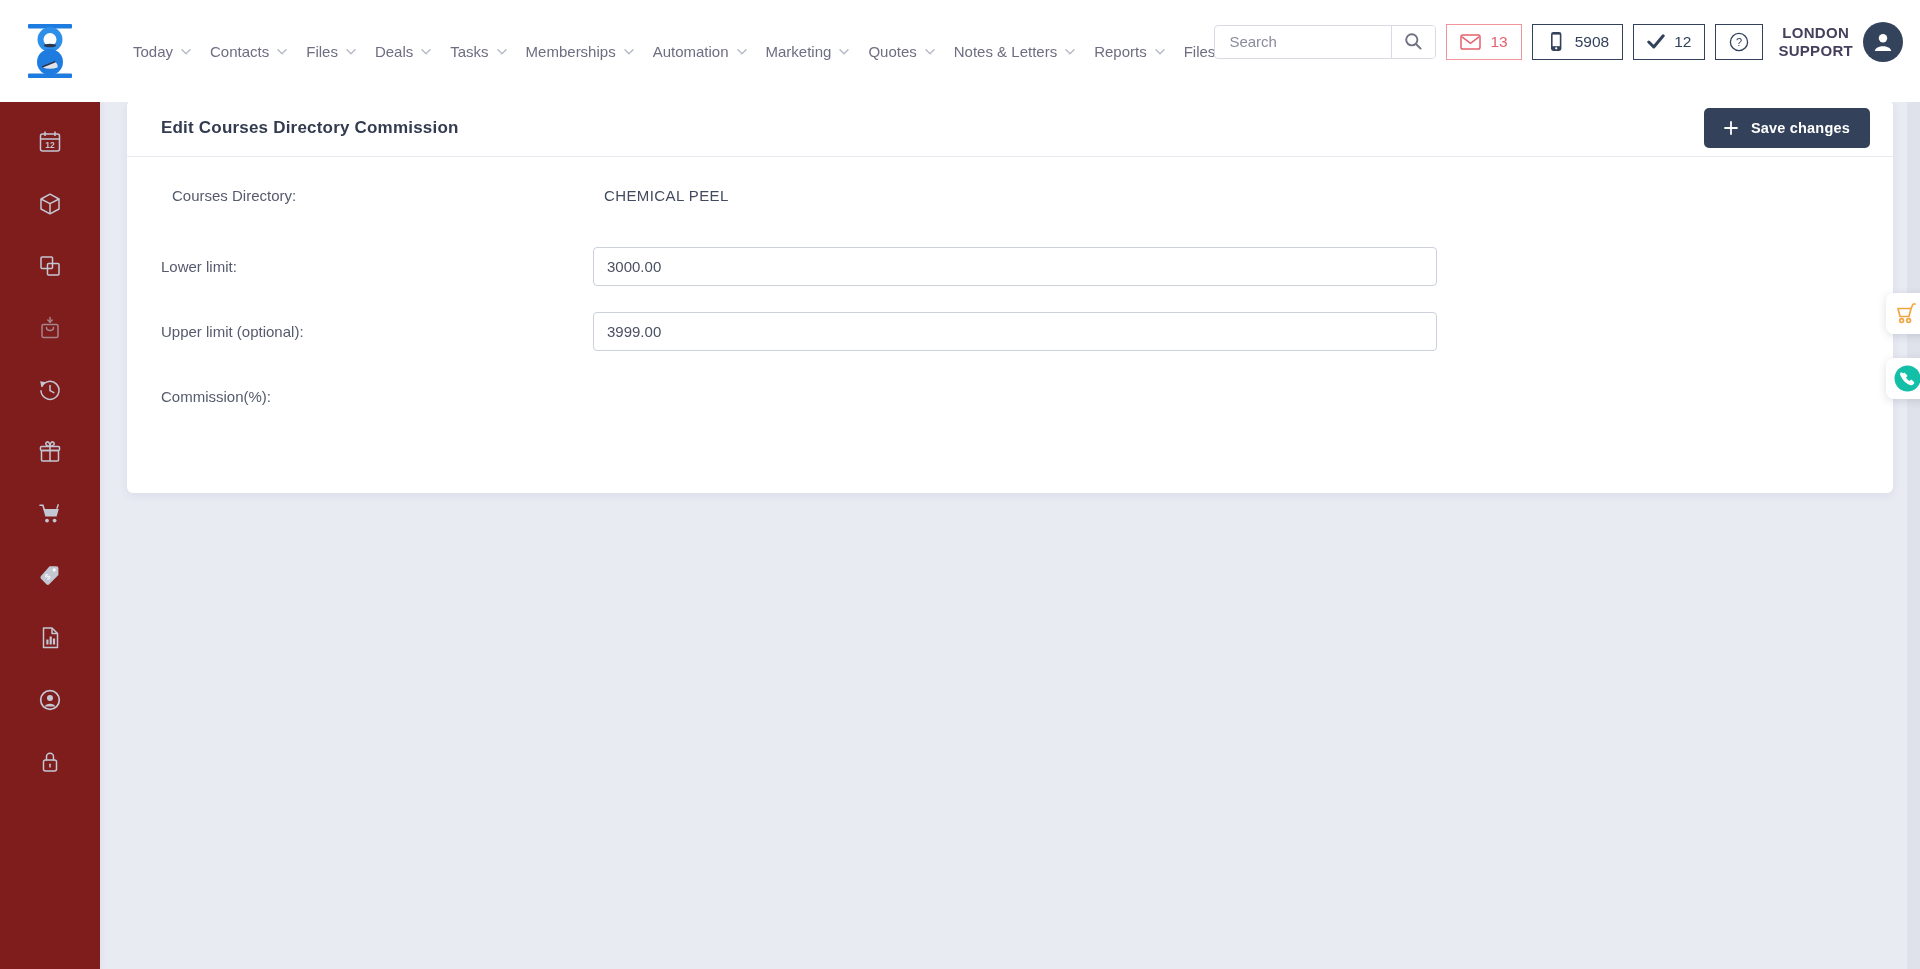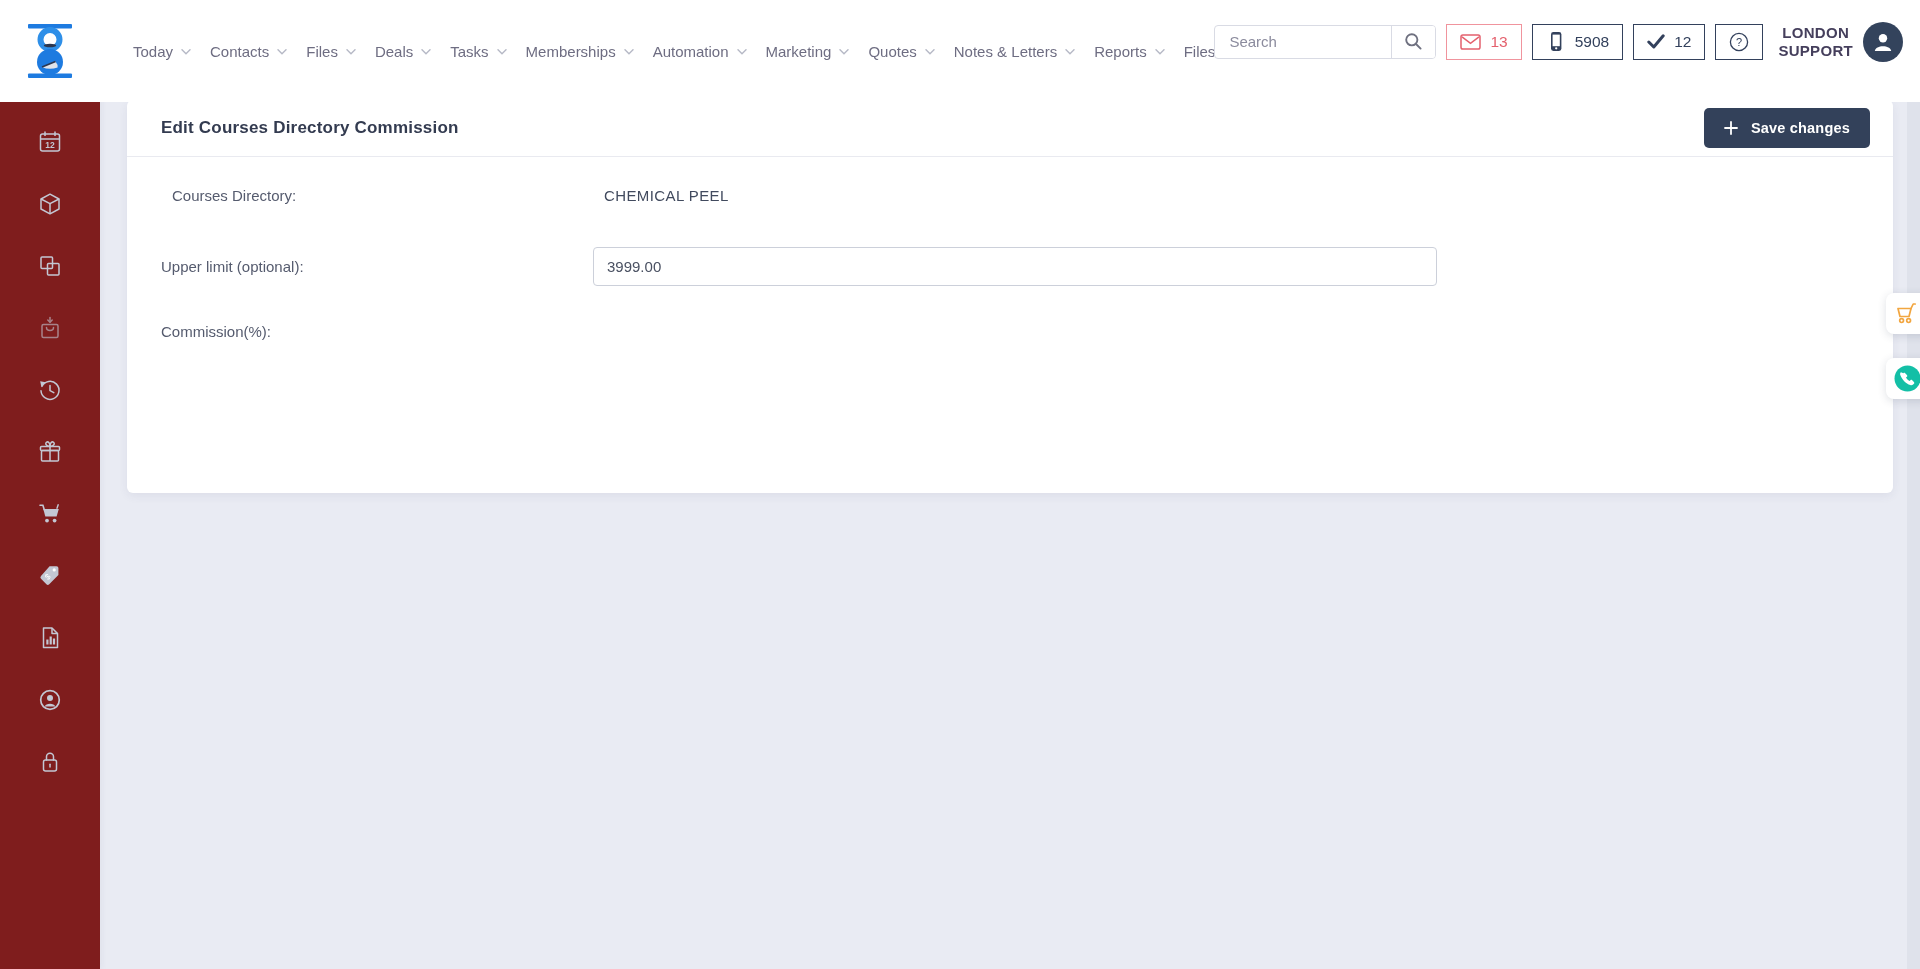--- a/index.html
+++ b/index.html
@@ -296,20 +296,24 @@
         </svg>
       <span>Save changes</span>
     </button>
   </header>
   <div class="card-body">
     <div class="form-row row-static">
       <div class="form-label">Courses Directory:</div>
       <div class="form-static">CHEMICAL PEEL</div>
     </div>
     <div class="form-row row-input">
+      <div class="form-label">Lower limit:</div>
+      <input class="form-input" type="text" value="3000.00" style="">
+    </div>
+    <div class="form-row row-input">
       <div class="form-label">Upper limit (optional):</div>
       <input class="form-input" type="text" value="3999.00" style="">
     </div>
     <div class="form-row row-input">
       <div class="form-label">Commission(%):</div>
     </div>
   </div>
 </section>
 
 <div class="float-btn float-cart">

